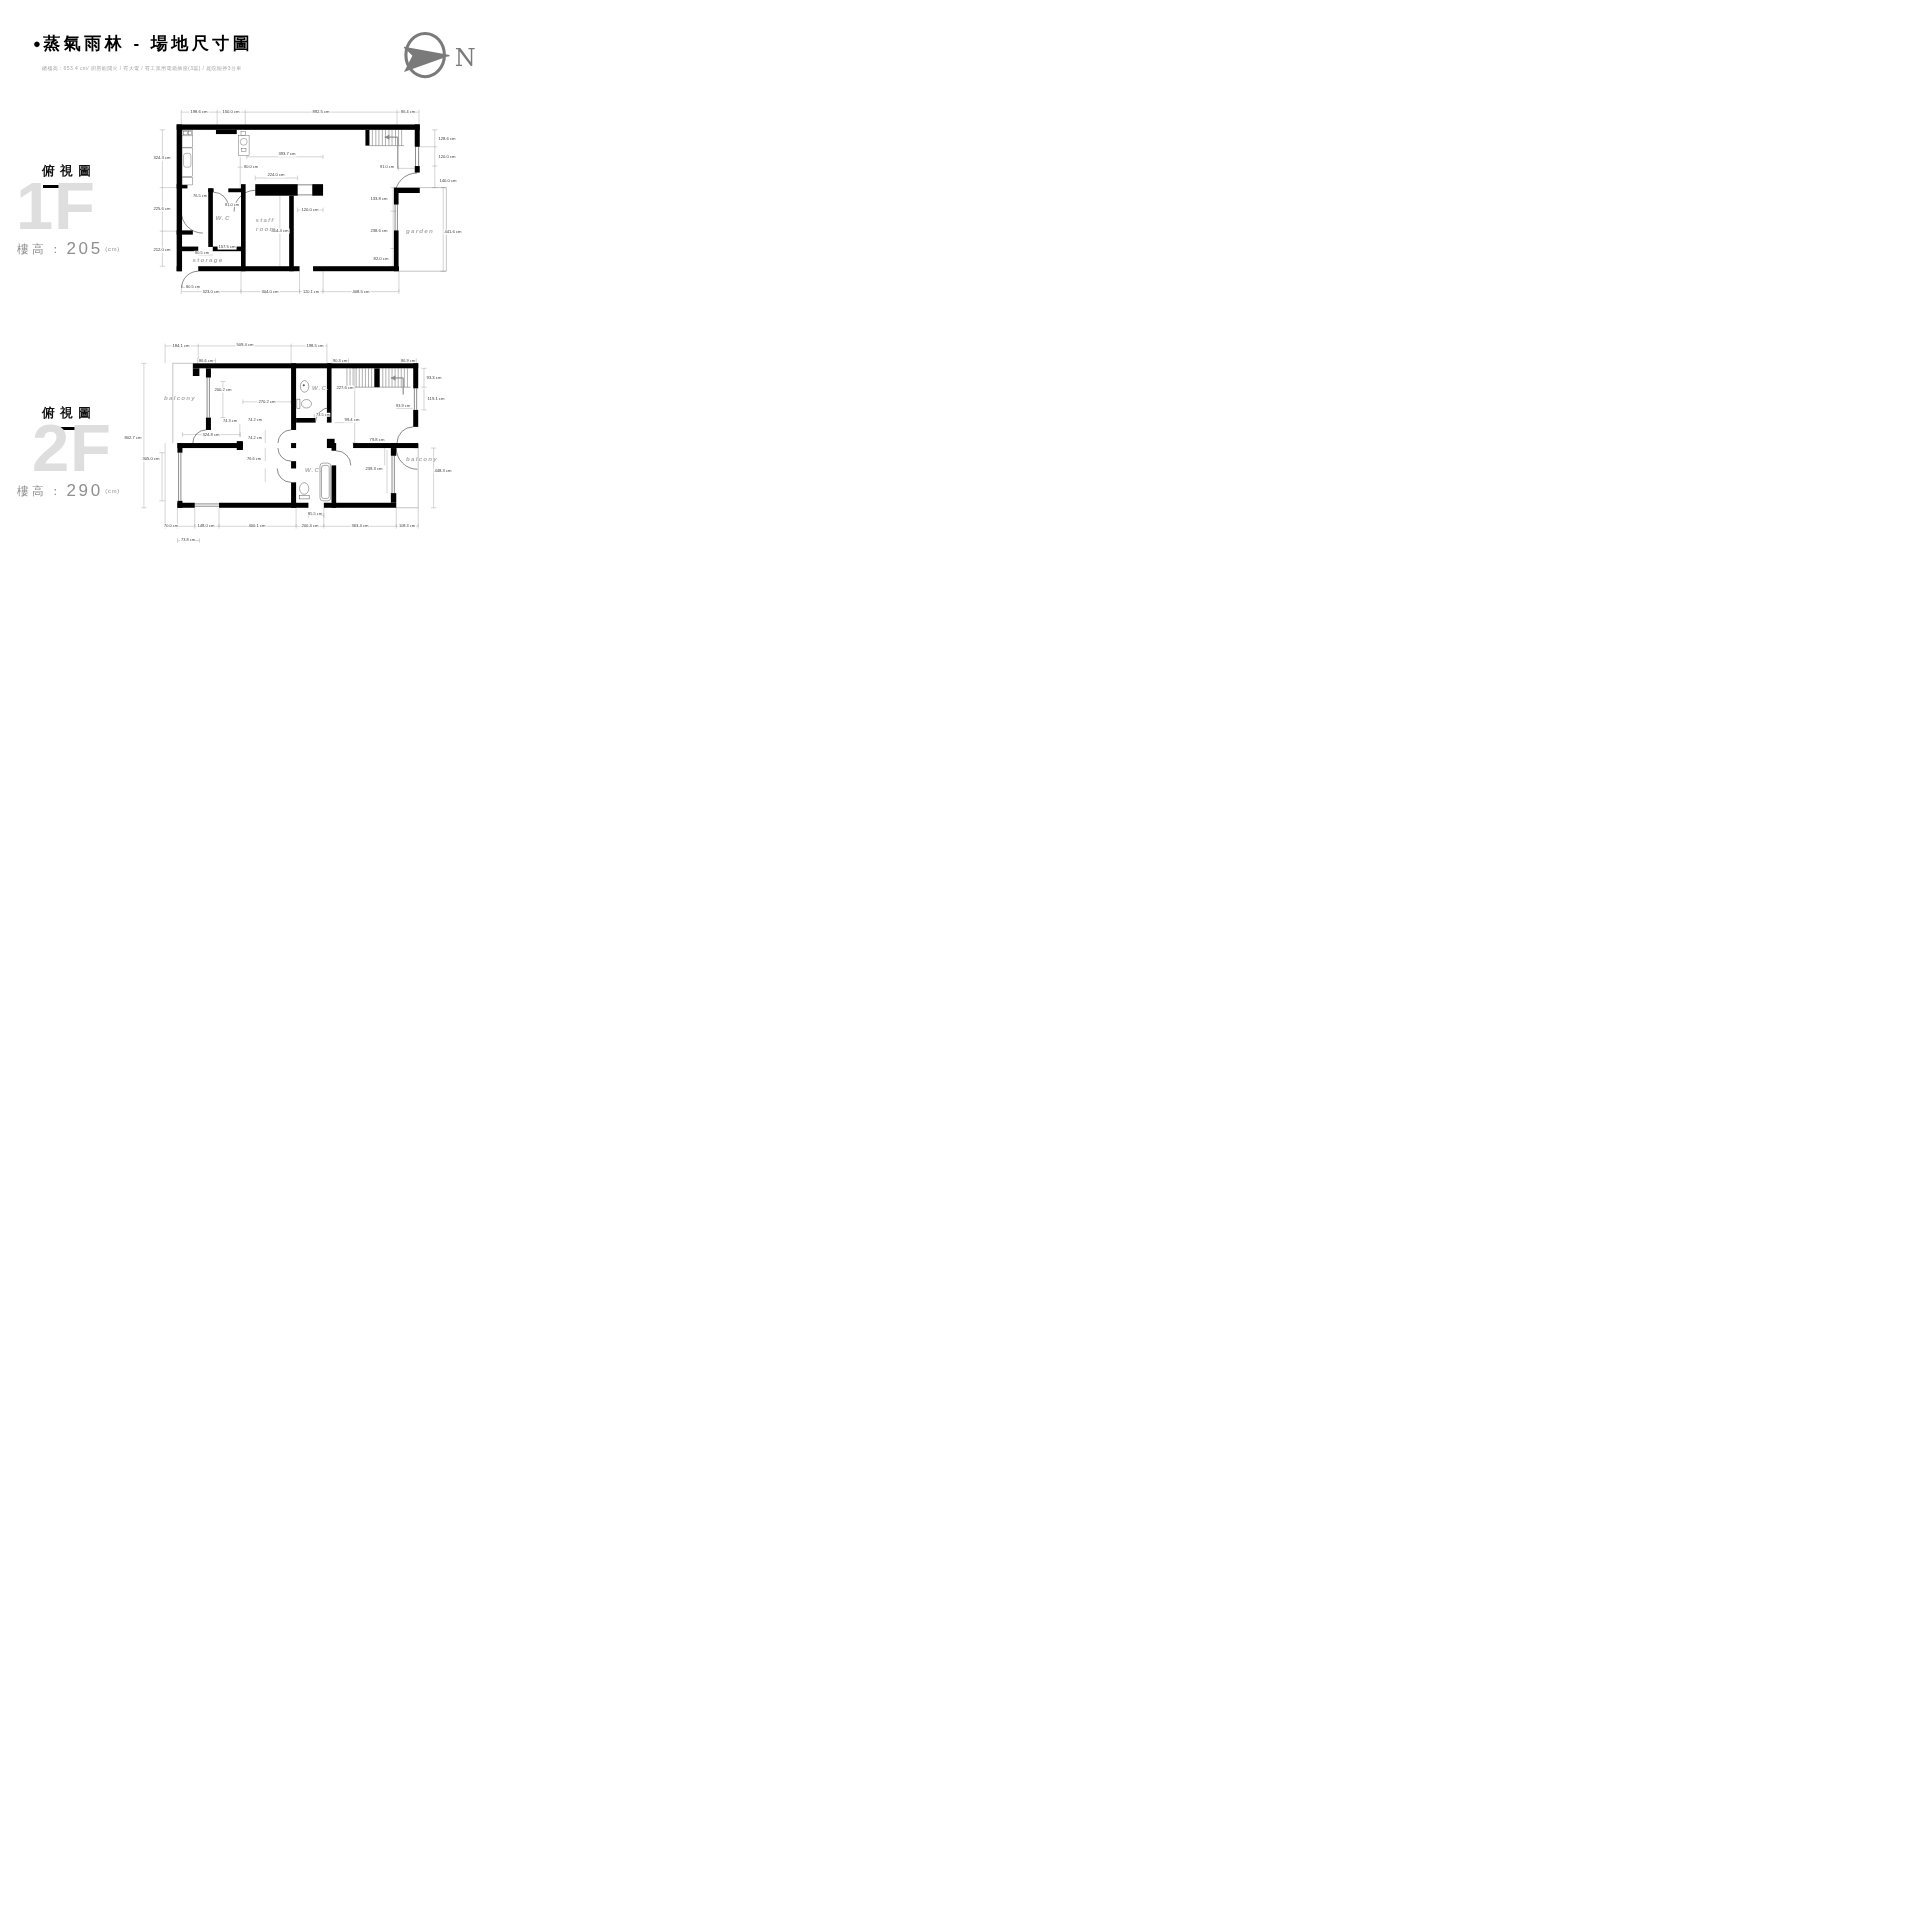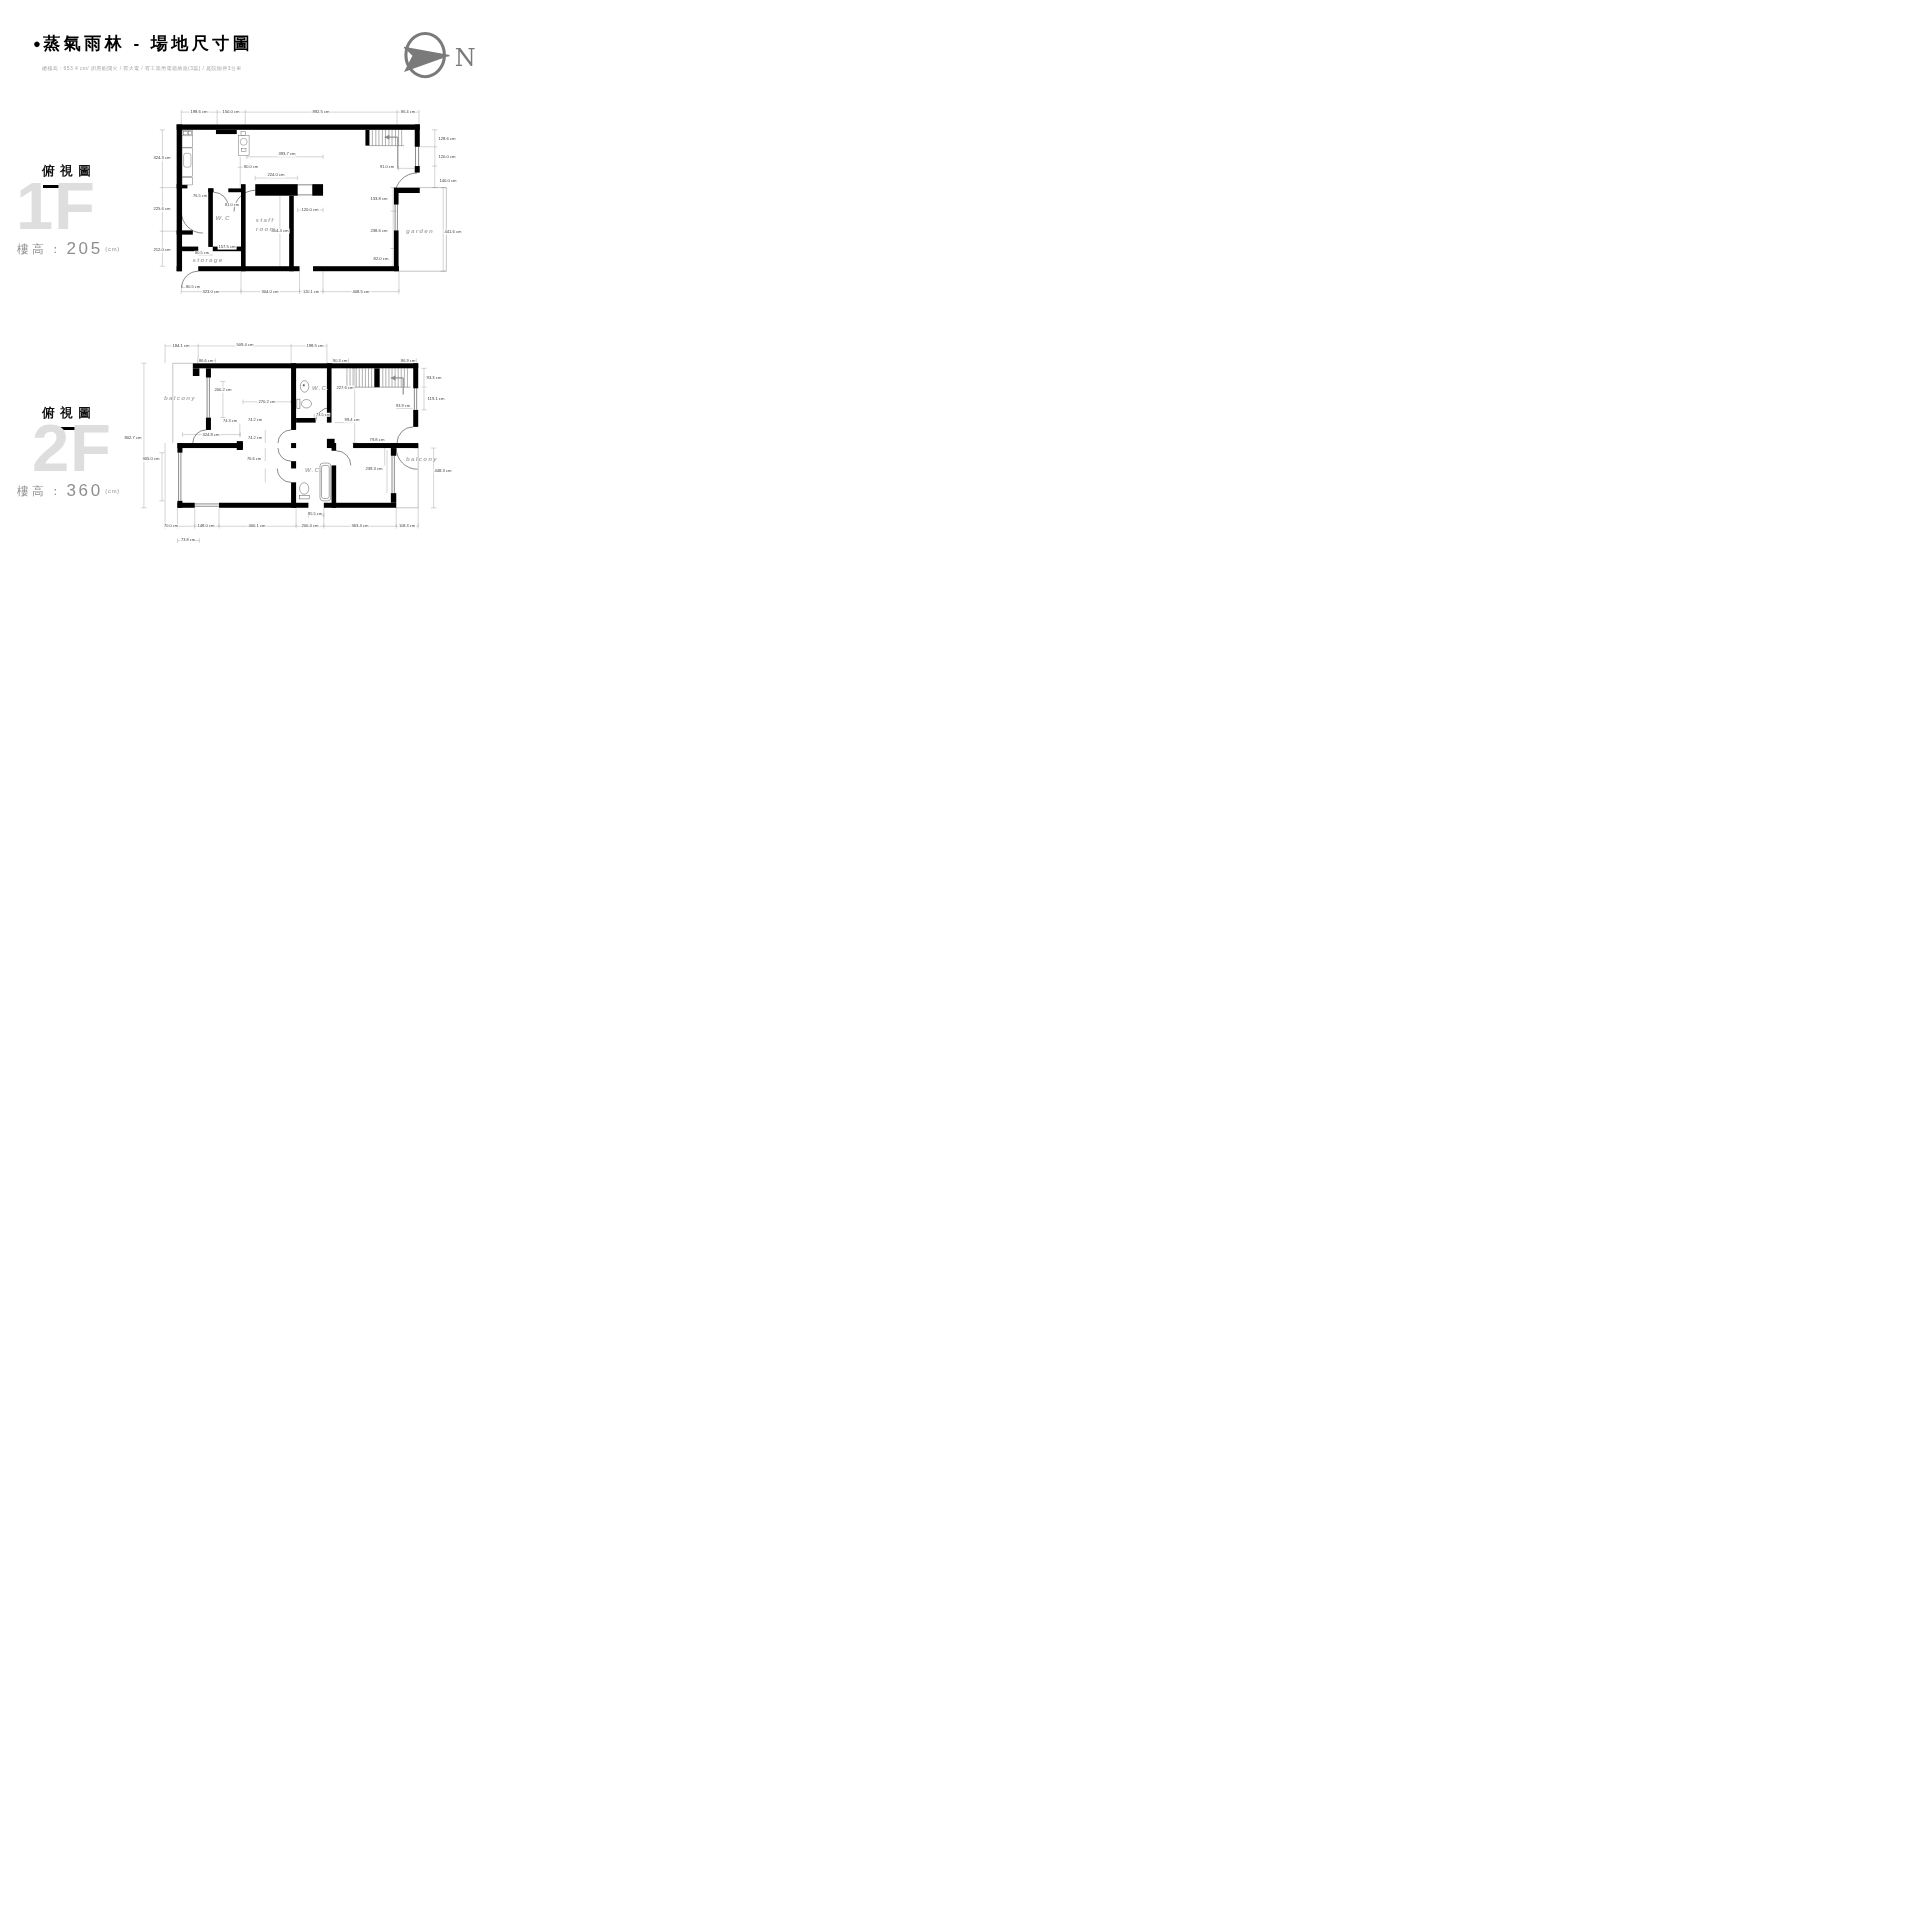--- a/index.html
+++ b/index.html
@@ -390,21 +390,21 @@
     <span class="hv">205</span>
     <span class="hu">(cm)</span>
   </div>
 
   <div class="view-label" style="left:42px;top:405px">俯視圖</div>
   <div class="underline" style="left:43px;top:427px;width:37px"></div>
   <div class="floor-code" style="left:32px;top:414px">2F</div>
   <div class="height-row" style="left:17px;top:481px">
     <span class="hl">樓高</span>
     <span class="hc">：</span>
-    <span class="hv">360</span>
+    <span class="hv">290</span>
     <span class="hu">(cm)</span>
   </div>
 
   <div class="abs" style="width:487px;height:596px">
       <span class="lbl" style="left: 199px; top: 112px;">198.6 cm</span>
       <span class="lbl" style="left: 231px; top: 112px;">150.0 cm</span>
       <span class="lbl" style="left: 321px; top: 112px;">892.5 cm</span>
       <span class="lbl sm" style="left: 408px; top: 112px;">86.4 cm</span>
       <span class="lbl" style="left: 162px; top: 158px;">324.3 cm</span>
       <span class="lbl" style="left: 162px; top: 209px;">225.6 cm</span>

